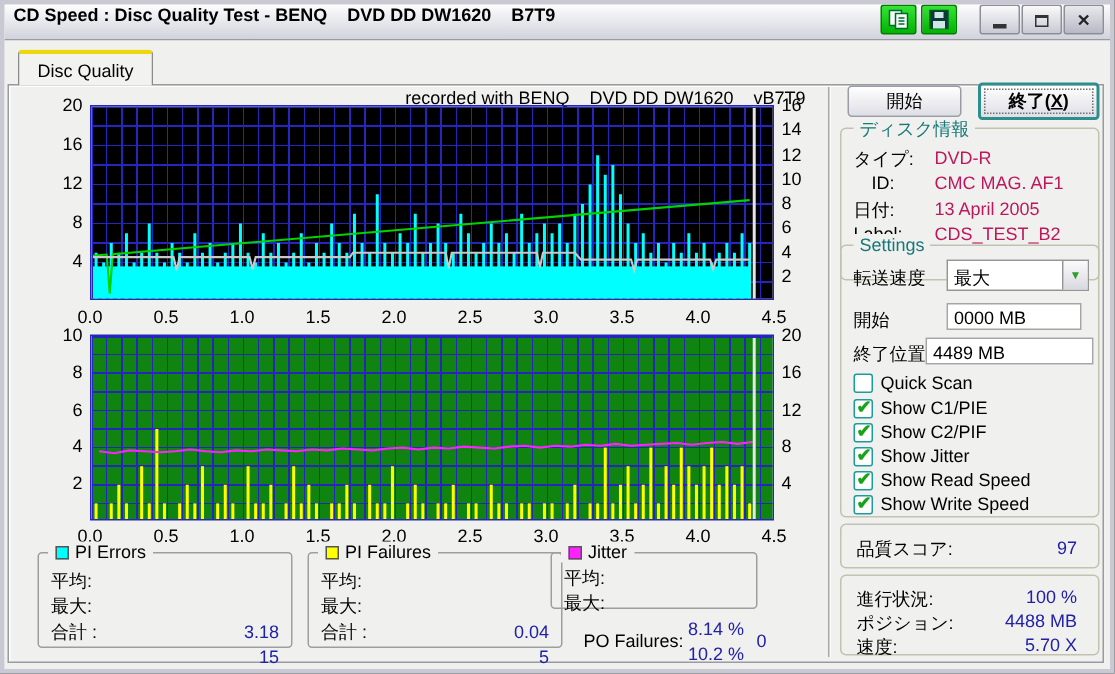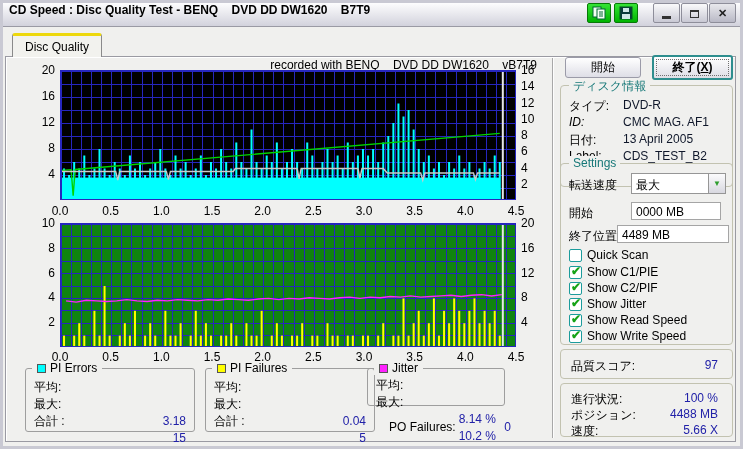--- a/index.html
+++ b/index.html
@@ -56,21 +56,21 @@
   .btn{position:absolute;font-size:12px;color:#000;border:1px solid #9B9BA8;border-radius:3px;
     background:linear-gradient(#FFFFFF,#DEDEE6);}
   .btn.default{border:2px solid #2E8E8E;font-weight:bold;}
   .btn.default .focus{position:absolute;inset:2px;border:1px dotted #707070;}
   .btn .u{text-decoration:underline;}
   .group{position:absolute;border:1px solid #C2C2B0;border-radius:4px;}
   .group .gtitle{position:absolute;top:-8px;left:8px;background:#F0F0EE;padding:0 4px;
     font-size:12px;color:#167878;}
   .grow{position:absolute;font-size:12px;}
   .grow .lab{color:#000;}
-  .grow .val{color:#0f172a;}
+  .grow .val{color:#be185d;}
   .rrow{position:absolute;left:10px;right:14px;height:15px;font-size:12px;}
   .rrow .lab{position:absolute;left:0;color:#000;}
   .rrow .val{position:absolute;right:0;color:#2121A8;}
   .combo{position:absolute;height:21px;background:#fff;border:1px solid #969696;font-size:12px;}
   .combo .cval{position:absolute;left:4px;top:3px;color:#000;}
   .combo .cbtn{position:absolute;right:0;top:0;bottom:0;width:17px;border-left:1px solid #969696;
     background:linear-gradient(#FBFBFC,#D8D8E0);color:#2E9E2E;font-size:8px;
     display:flex;align-items:center;justify-content:center;}
   .field{position:absolute;height:18px;background:#fff;border:1px solid #A5A5A5;
     font-size:12px;color:#000;padding:2px 0 0 4px;}
@@ -524,21 +524,21 @@
     </button>
 
     <div class="group" style="left:557px;top:58px;width:173px;height:102px">
       <span class="gtitle">ディスク情報</span>
       <div class="rows" id="disc-rows">
           <div class="grow" style="left: 0px; top: 12px; width: 100%;">
             <span class="lab" style="position: absolute; left: 8px;">タイプ:</span>
             <span class="val" style="position: absolute; left: 62px;">DVD-R</span>
           </div>
           <div class="grow" style="left: 0px; top: 29px; width: 100%;">
-            <span class="lab" style="position: absolute; left: 8px; font-style: italic;">ID:</span>
+            <span class="lab" style="position: absolute; left: 20px;">ID:</span>
             <span class="val" style="position: absolute; left: 62px;">CMC MAG. AF1</span>
           </div>
           <div class="grow" style="left: 0px; top: 46px; width: 100%;">
             <span class="lab" style="position: absolute; left: 8px;">日付:</span>
             <span class="val" style="position: absolute; left: 62px;">13 April 2005</span>
           </div>
           <div class="grow" style="left: 0px; top: 63px; width: 100%;">
             <span class="lab" style="position: absolute; left: 8px;">Label:</span>
             <span class="val" style="position: absolute; left: 62px;">CDS_TEST_B2</span>
           </div>
@@ -606,18 +606,18 @@
           <div class="rrow" style="top: 7px;">
             <span class="lab">進行状況:</span>
             <span class="val">100 %</span>
           </div>
           <div class="rrow" style="top: 23px;">
             <span class="lab">ポジション:</span>
             <span class="val">4488 MB</span>
           </div>
           <div class="rrow" style="top: 39px;">
             <span class="lab">速度:</span>
-            <span class="val">5.66 X</span>
+            <span class="val">5.70 X</span>
           </div>
         </div>
     </div>
   </div>
 </div>
 
 </body></html>

